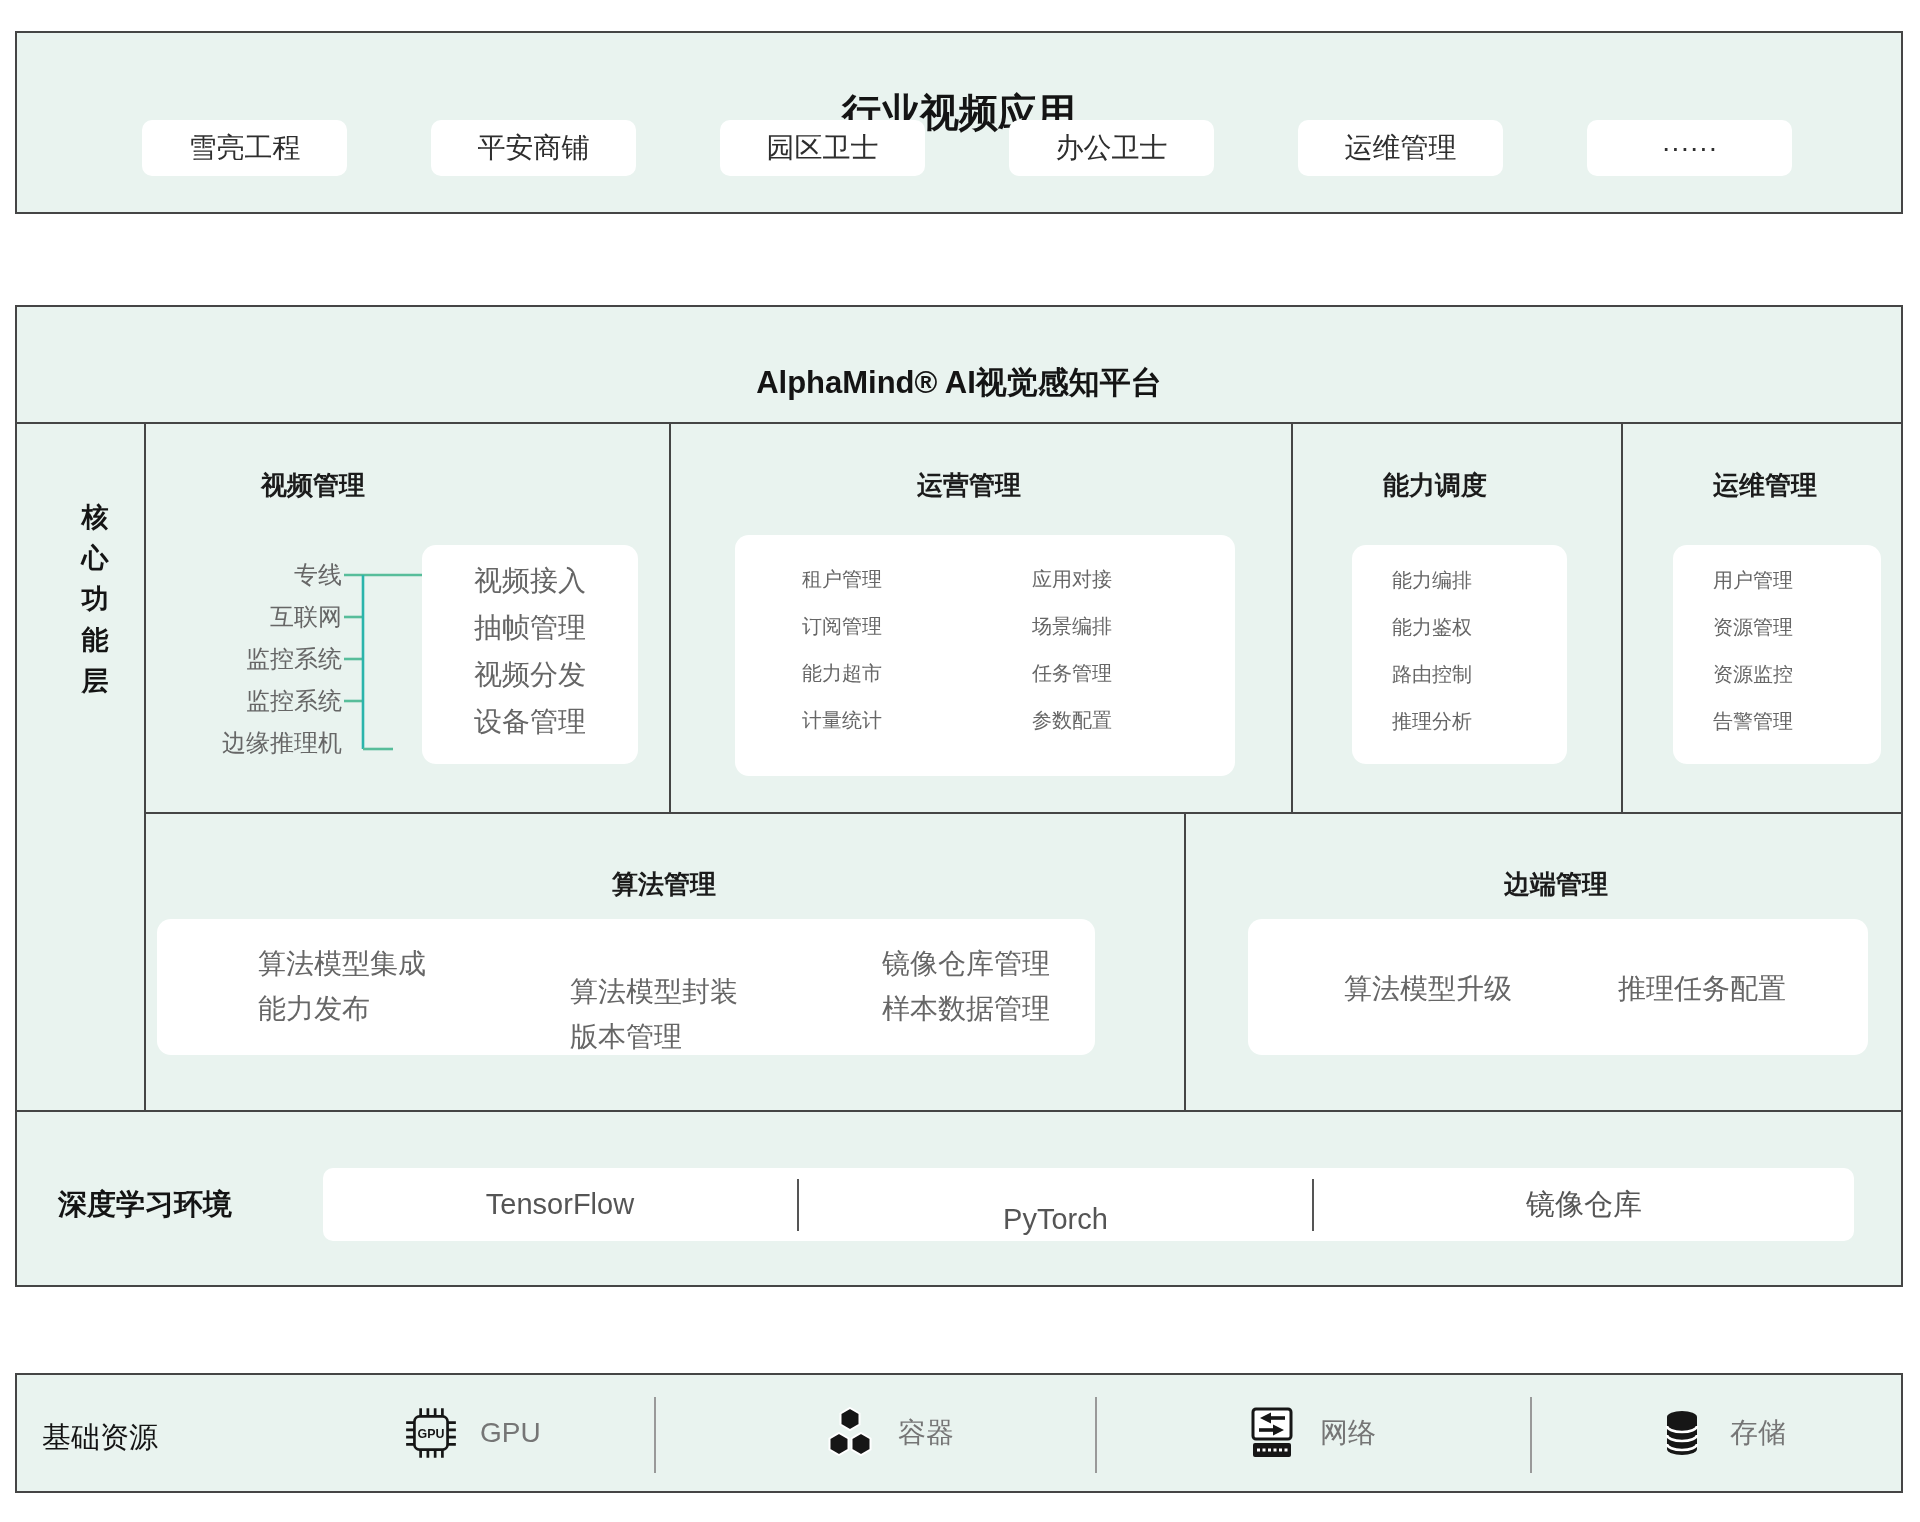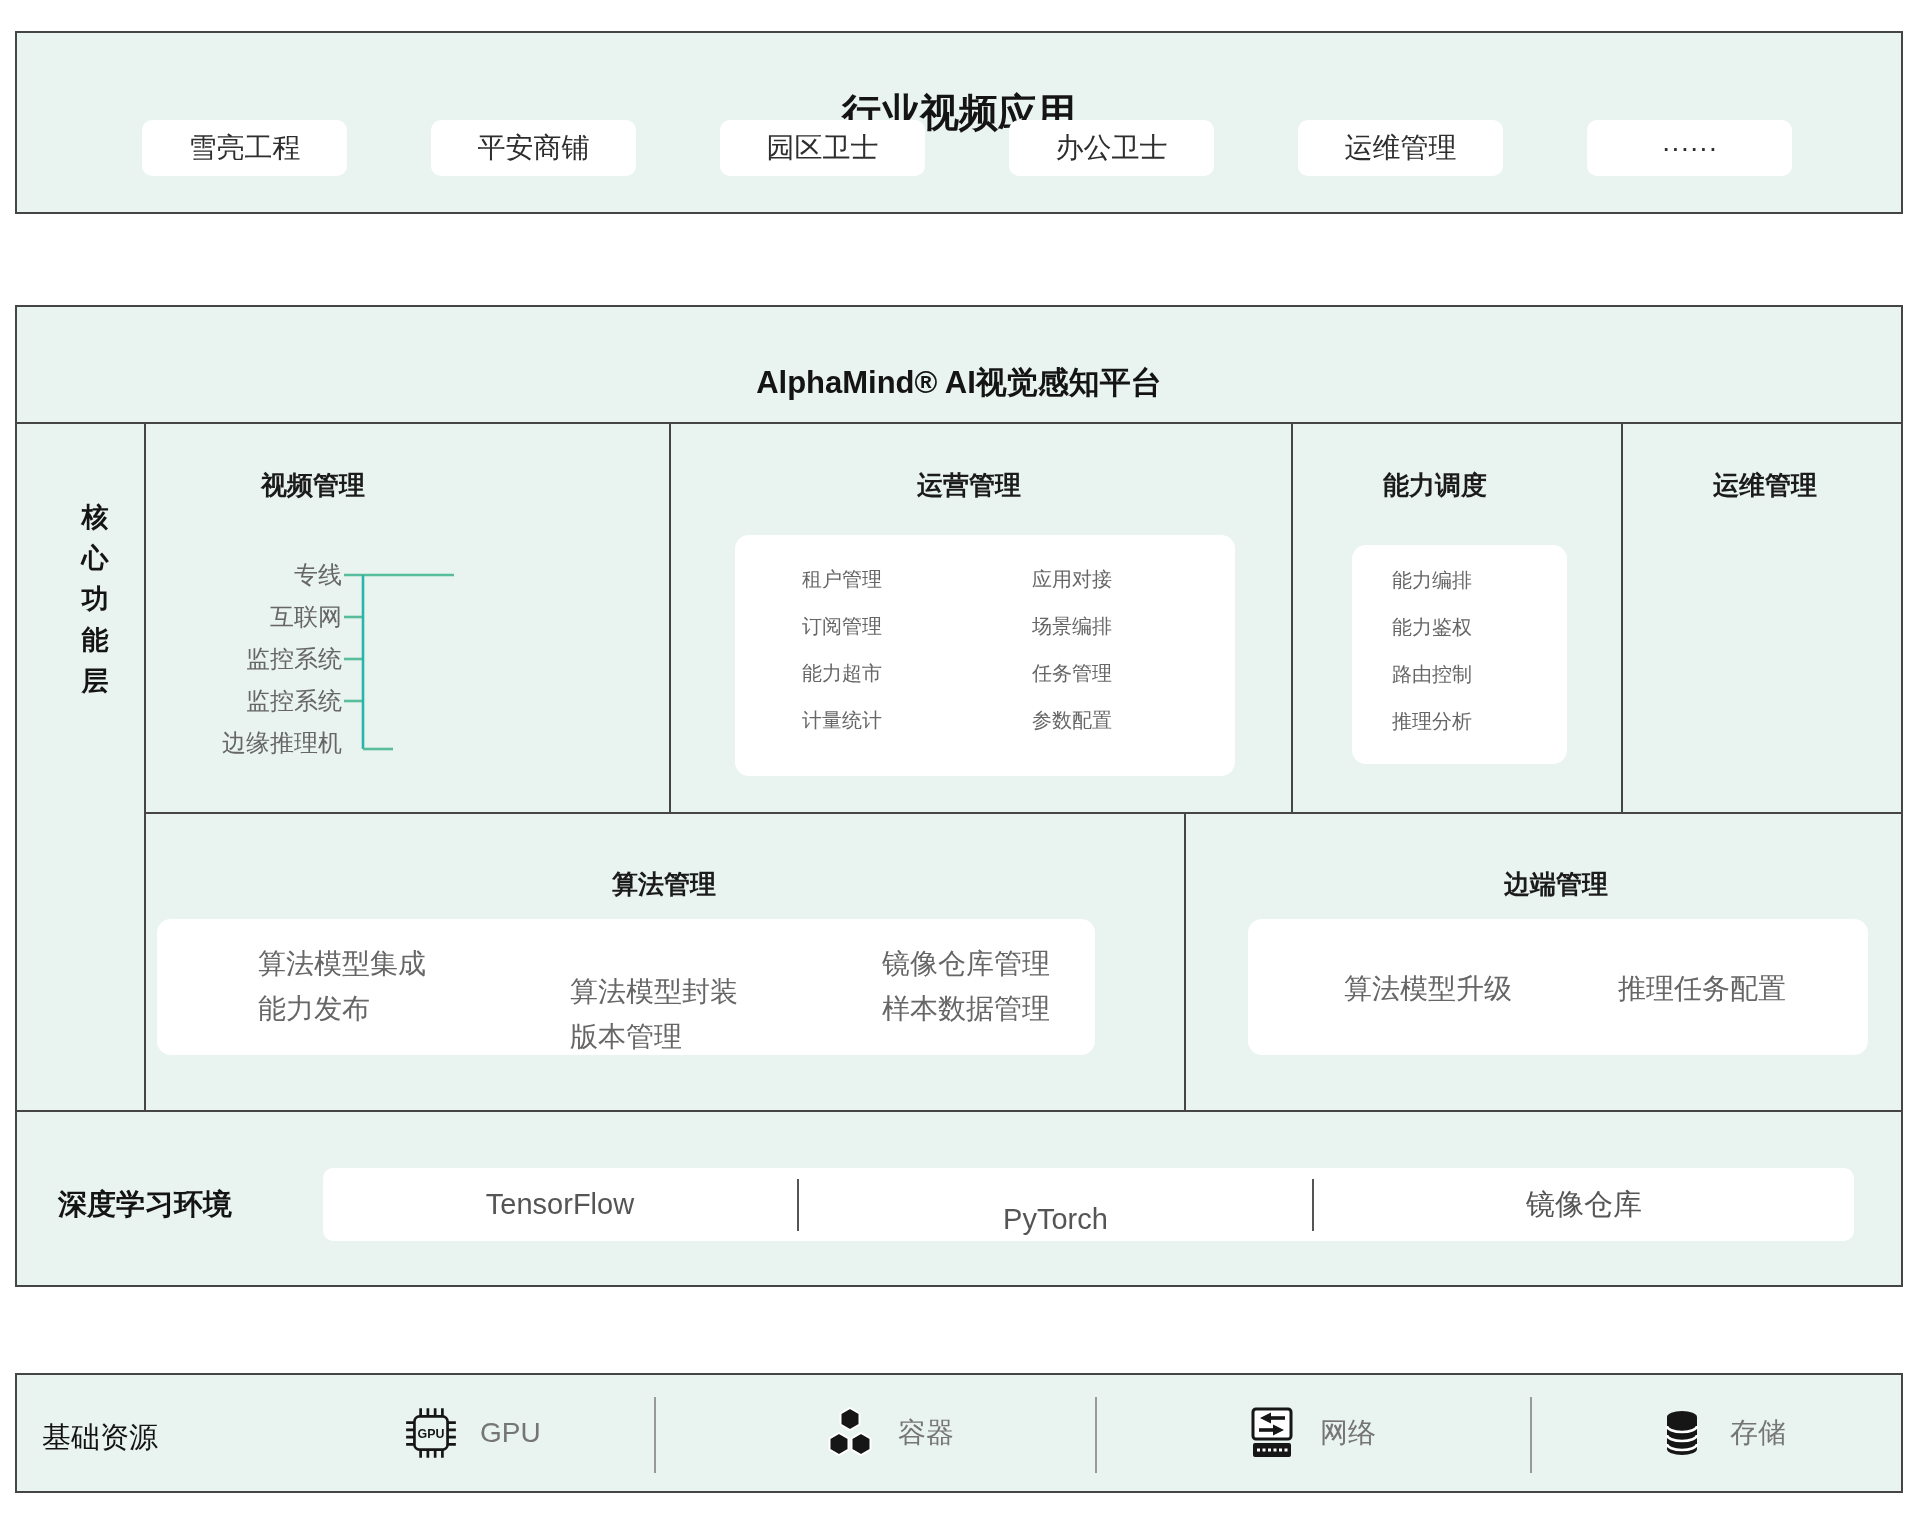--- a/index.html
+++ b/index.html
@@ -84,20 +84,26 @@
 
     <svg style="position:absolute;left:0;top:0;" width="460" height="460" viewBox="0 0 460 460">
       <path d="M327 268 H437" stroke="#57bd9a" stroke-width="2.6" fill="none"></path>
       <path d="M327 310 H347" stroke="#57bd9a" stroke-width="2.6" fill="none"></path>
       <path d="M327 352 H347" stroke="#57bd9a" stroke-width="2.6" fill="none"></path>
       <path d="M327 394 H347" stroke="#57bd9a" stroke-width="2.6" fill="none"></path>
       <path d="M346 268 V442" stroke="#2ab4ab" stroke-width="2.6" fill="none"></path>
       <path d="M346 442 H376" stroke="#57bd9a" stroke-width="2.6" fill="none"></path>
     </svg>
 
+    <div class="wbox vlist" style="left:405px;top:238px;width:216px;height:219px;">
+      <div>视频接入</div>
+      <div>抽帧管理</div>
+      <div>视频分发</div>
+      <div>设备管理</div>
+    </div>
 
     <div class="wbox" style="left:718px;top:228px;width:500px;height:241px;">
       <div class="col" style="left:67px;top:21px;">
         <div>租户管理</div>
         <div>订阅管理</div>
         <div>能力超市</div>
         <div>计量统计</div>
       </div>
       <div class="col" style="left:297px;top:21px;">
         <div>应用对接</div>
@@ -109,20 +115,28 @@
 
     <div class="wbox" style="left:1335px;top:238px;width:215px;height:219px;">
       <div class="col" style="left:40px;top:12px;">
         <div>能力编排</div>
         <div>能力鉴权</div>
         <div>路由控制</div>
         <div>推理分析</div>
       </div>
     </div>
 
+    <div class="wbox" style="left:1656px;top:238px;width:208px;height:219px;">
+      <div class="col" style="left:40px;top:12px;">
+        <div>用户管理</div>
+        <div>资源管理</div>
+        <div>资源监控</div>
+        <div>告警管理</div>
+      </div>
+    </div>
 
     <div class="sec-hdr" style="left:647px;top:560px;">算法管理</div>
     <div class="sec-hdr" style="left:1539px;top:560px;">边端管理</div>
 
     <div class="wbox" style="left:140px;top:612px;width:938px;height:136px;">
       <div class="col algo-col" style="left:101px;top:22px;">
         <div>算法模型集成</div>
         <div>能力发布</div>
       </div>
       <div class="col algo-col" style="left:413px;top:22px;margin-top:28px;">

